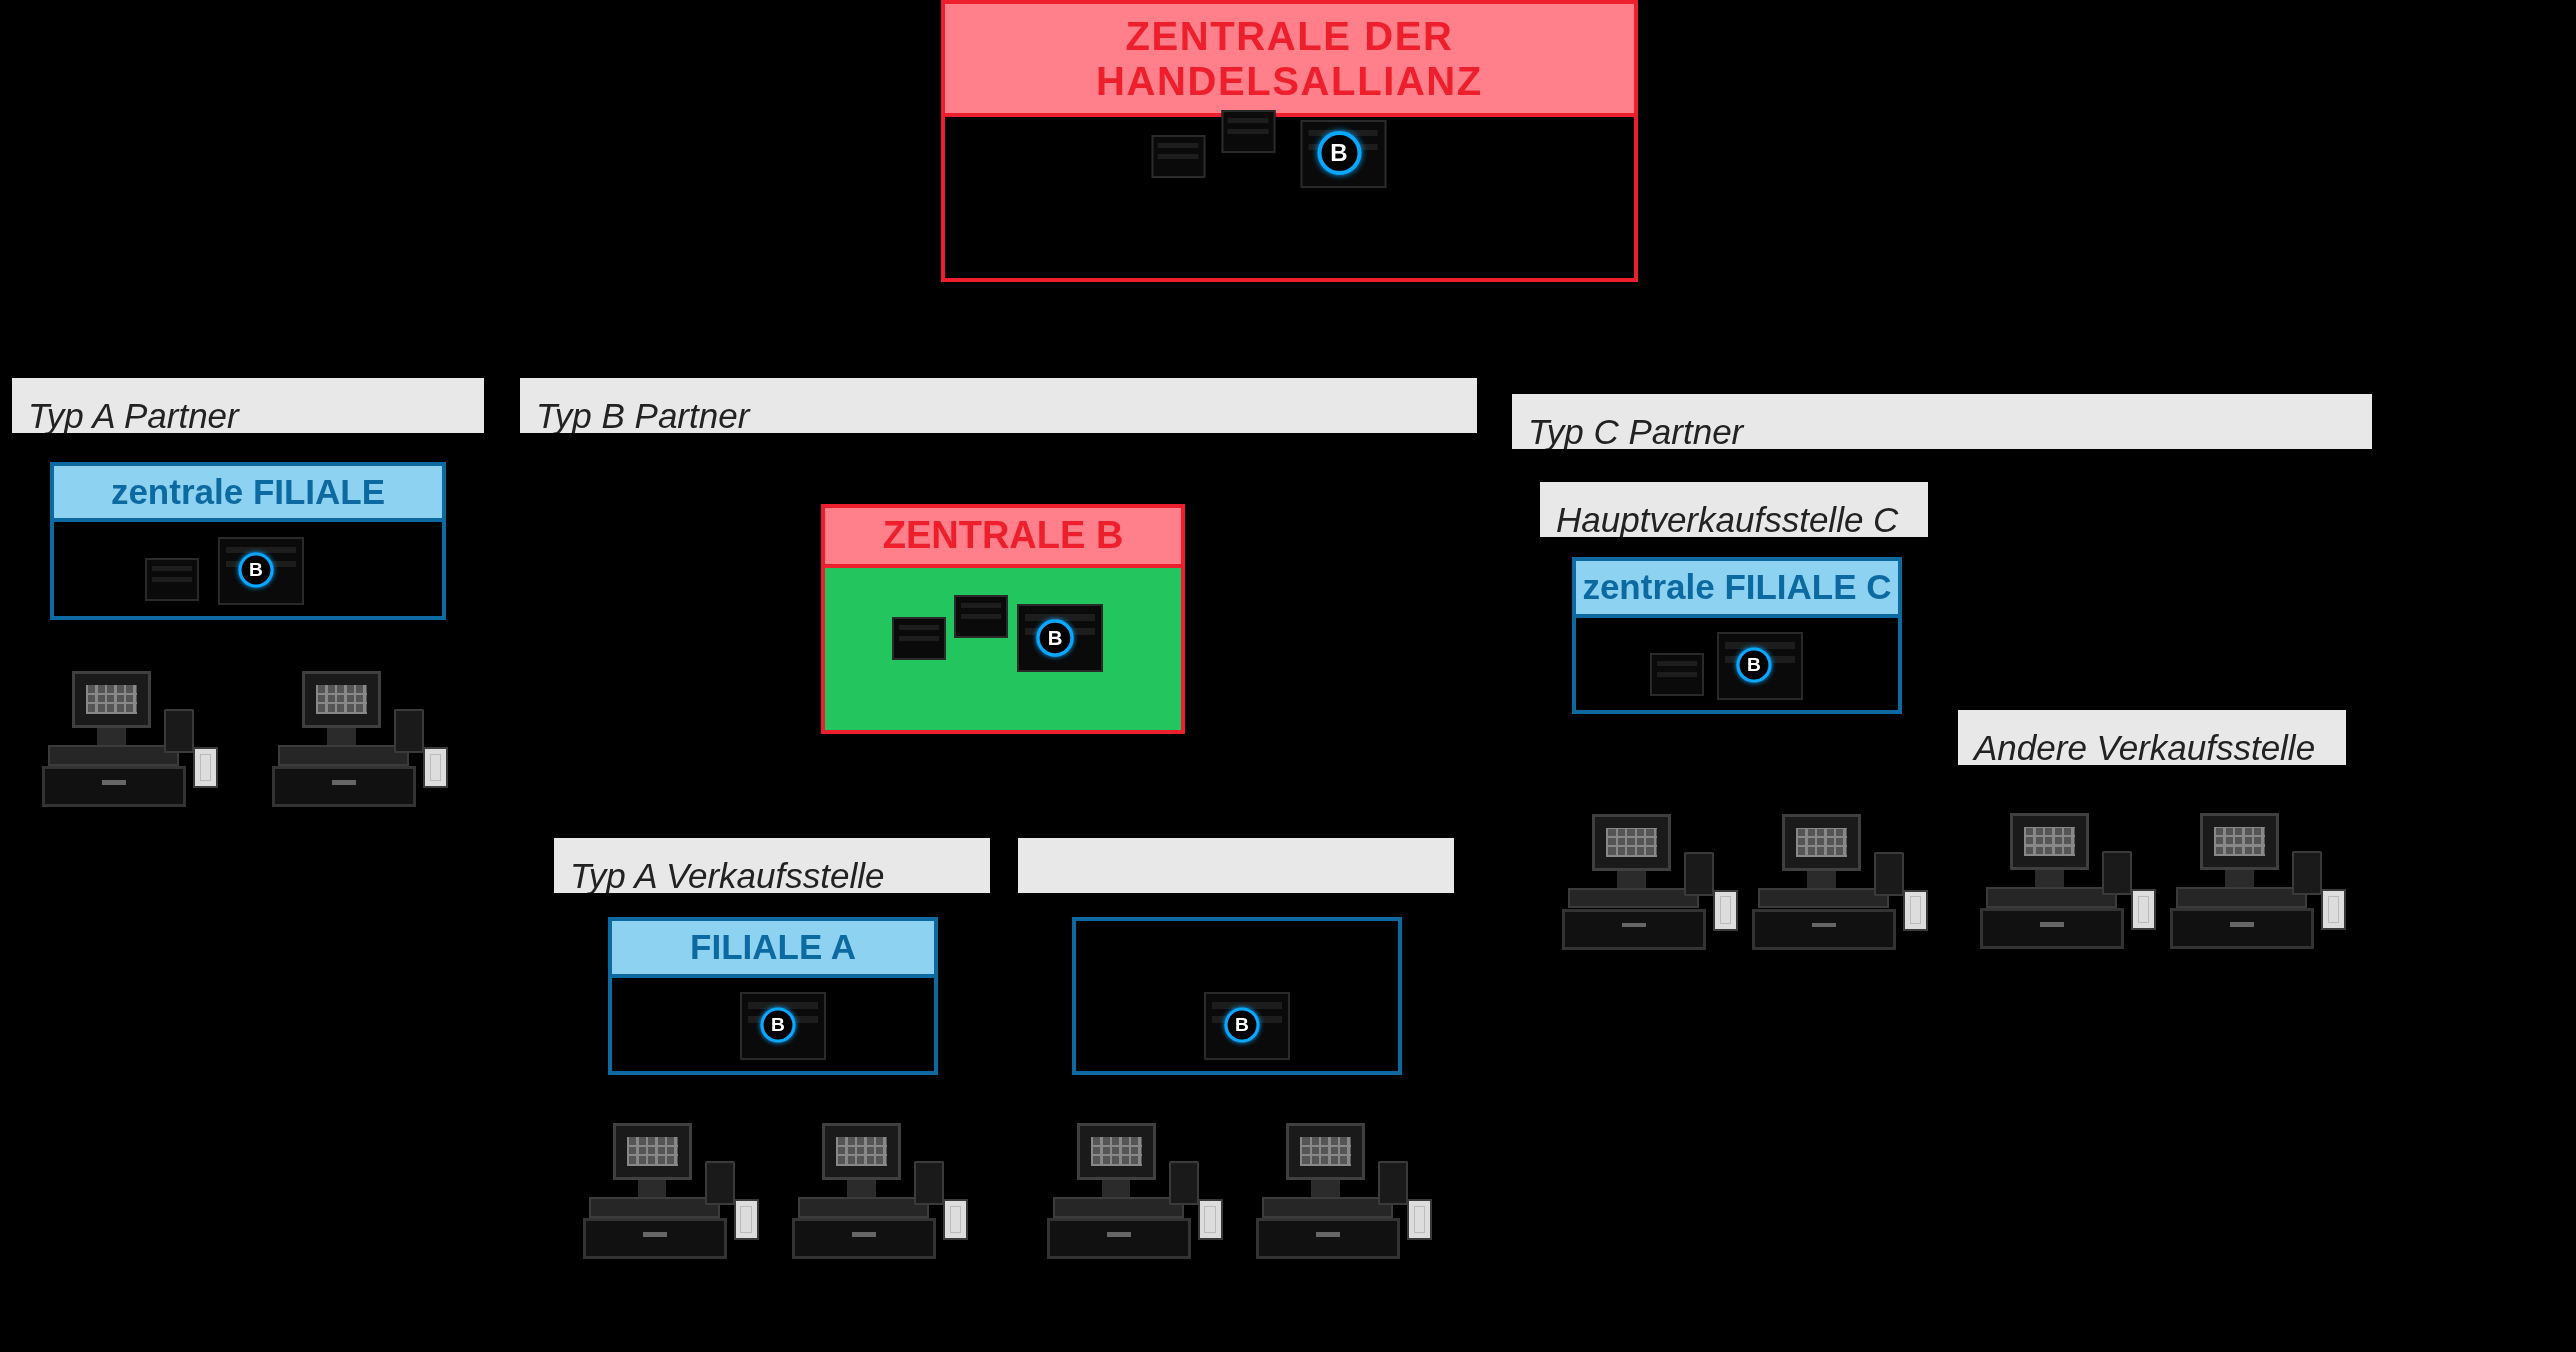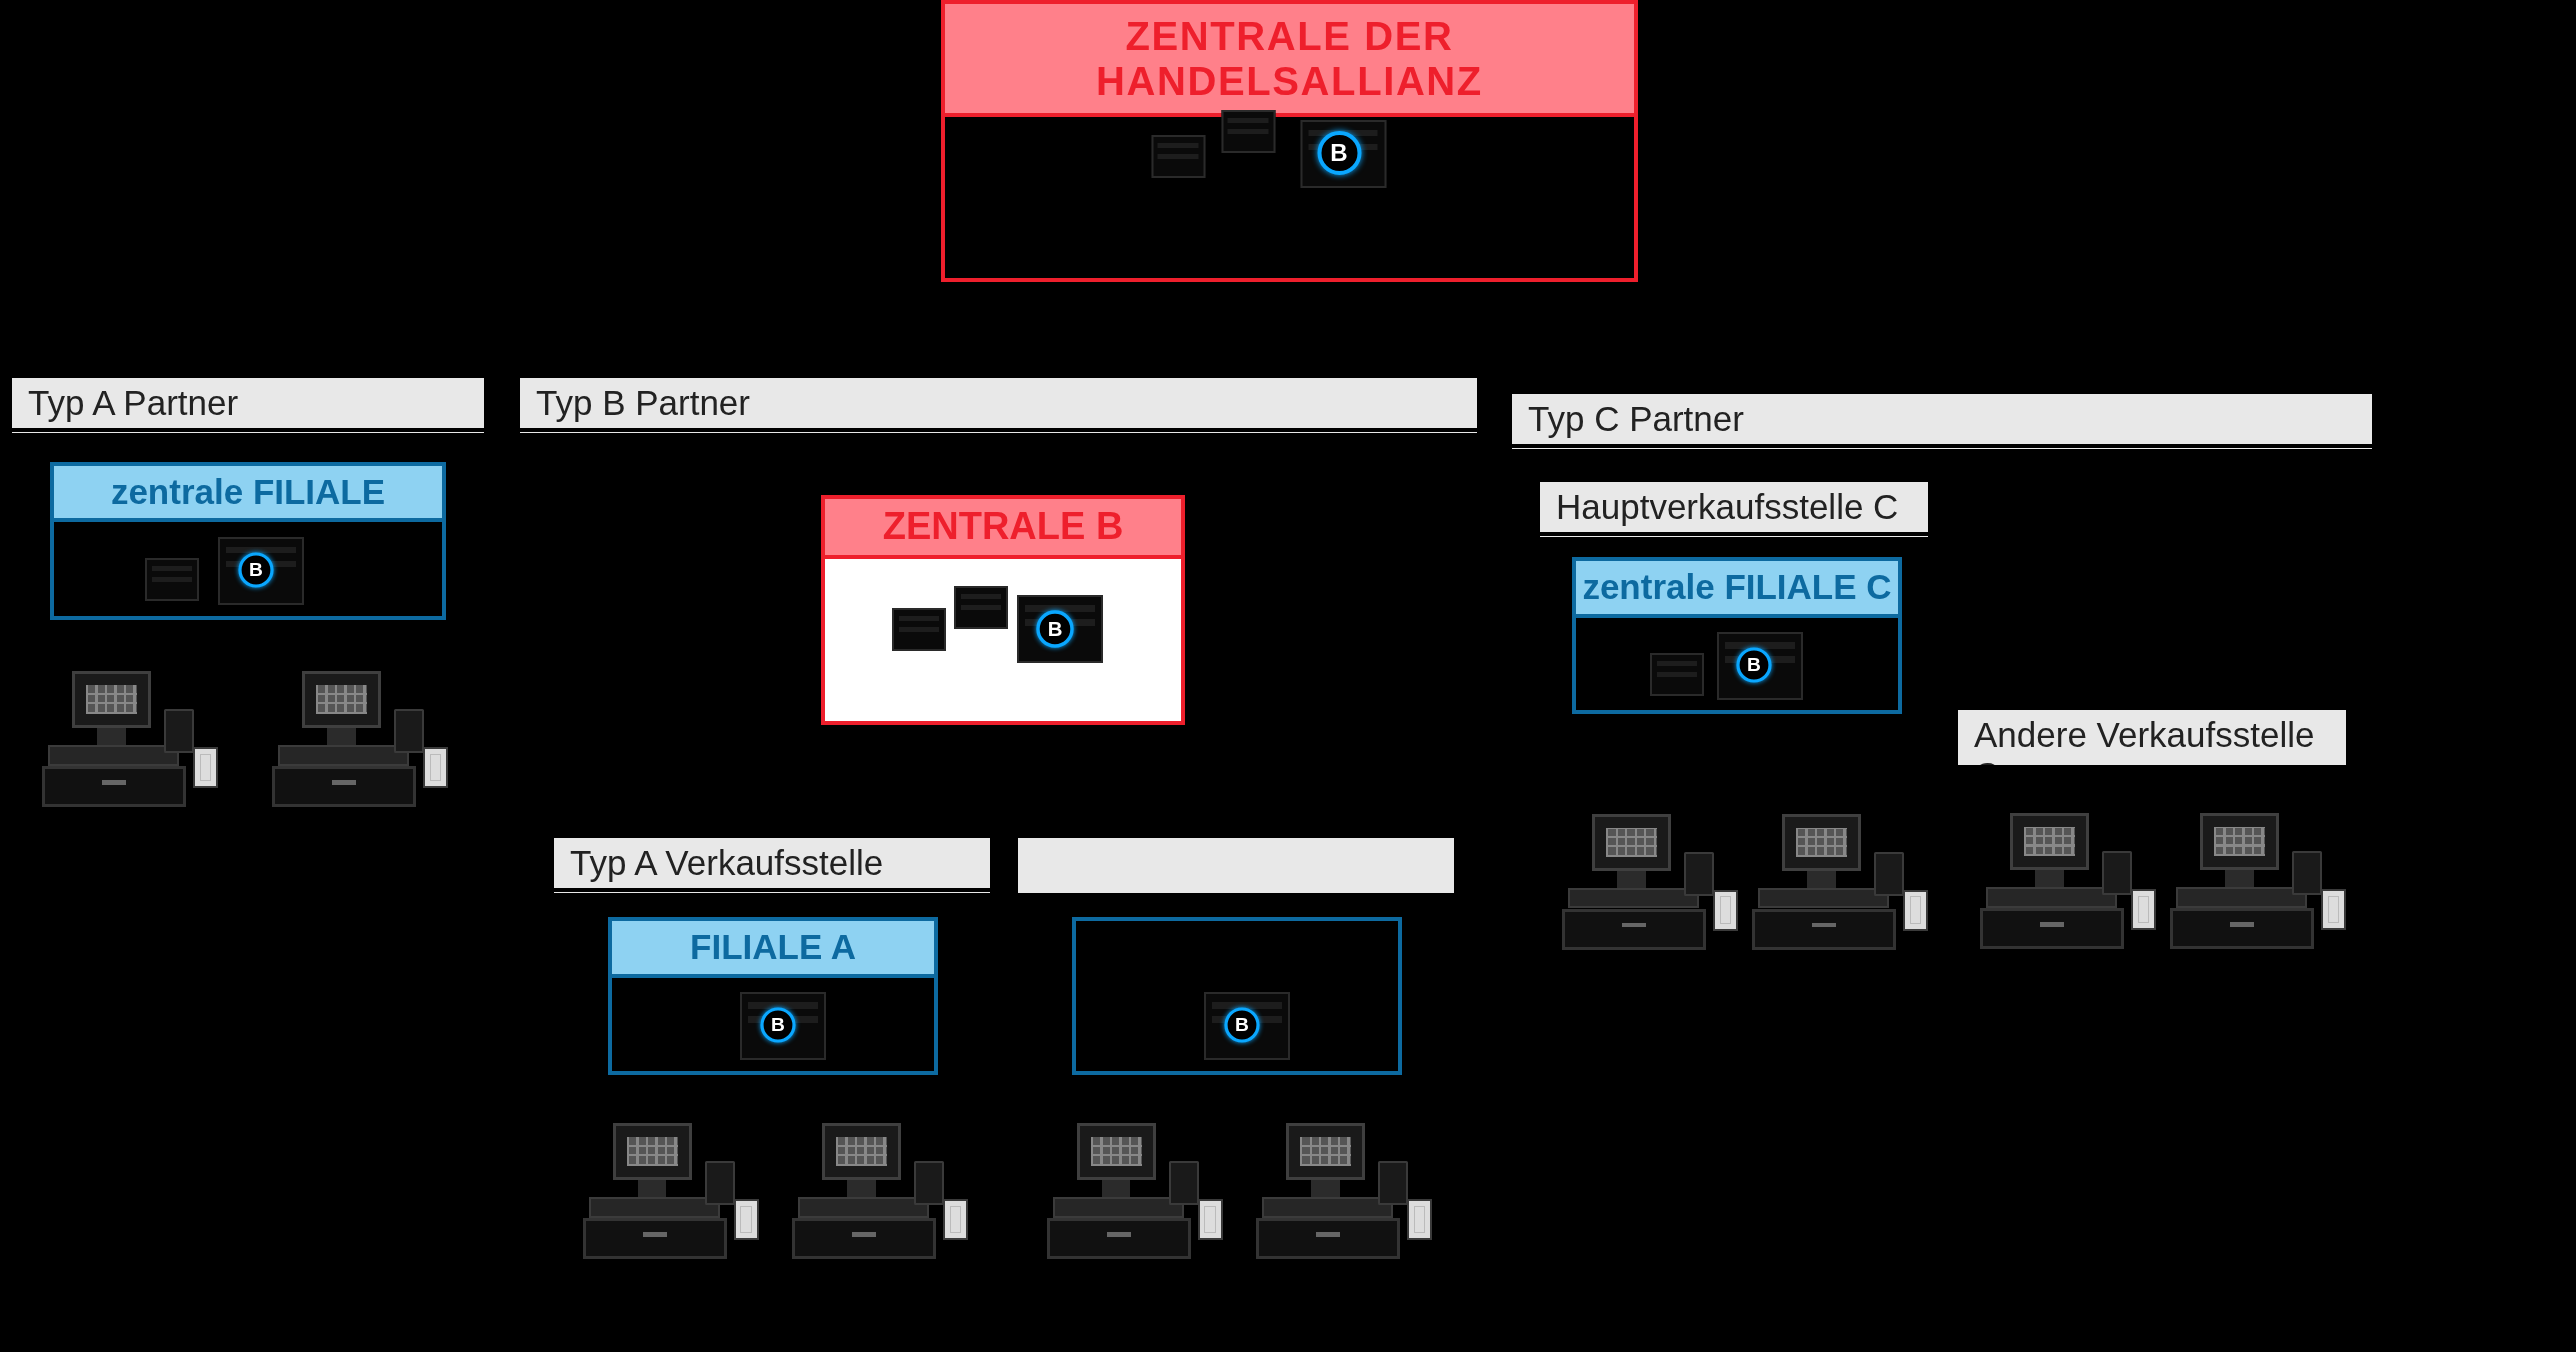--- a/index.html
+++ b/index.html
@@ -17,23 +17,24 @@
   }
   .box {
     position: absolute;
     border: 4px solid #000;
     background: #e8e8e8;
   }
   .box-header {
     background: #e8e8e8;
     border-bottom: 4px solid #000;
     font-size: 35px;
-    padding: 5px 16px;
+    padding: 18px 16px;
     text-align: left;
     color: #222;
+    font-style: italic;
   }
   .box-body {
     background: #000;
     position: absolute;
     left: 0; right: 0; bottom: 0;
   }
   
   .zentrale-top {
     border: 4.8px solid #ee1f2c;
     background: #000;
@@ -42,21 +43,21 @@
     background: #ff808a;
     color: #ee1f2c;
     font-size: 40px;
     font-weight: 700;
     letter-spacing: 1.6px;
     text-align: center;
     padding: 9.5px 16px;
     border-bottom: 4.8px solid #ee1f2c;
   }
   
-  .red-box { border: 4.8px solid #ee1f2c; background:#ffffff; }
+  .red-box { border: 4.8px solid #ee1f2c; background:#22c55e;margin-top:9px; }
   .red-box .hdr {
     background:#ff808a; color:#ee1f2c; font-weight:700;
     font-size:38px; text-align:center; padding:6.3px; border-bottom:4.8px solid #ee1f2c;
   }
   .blue-box { border: 4px solid #0d6aa0; background:#000; }
   .blue-box .hdr {
     background:#8ed2f2; color:#0d6aa0; font-weight:600;
     font-size:35px; text-align:center; padding:6.3px; border-bottom:4px solid #0d6aa0;
   }
   .blue-box-sub { border: 4px solid #0d6aa0; background:#000; }

